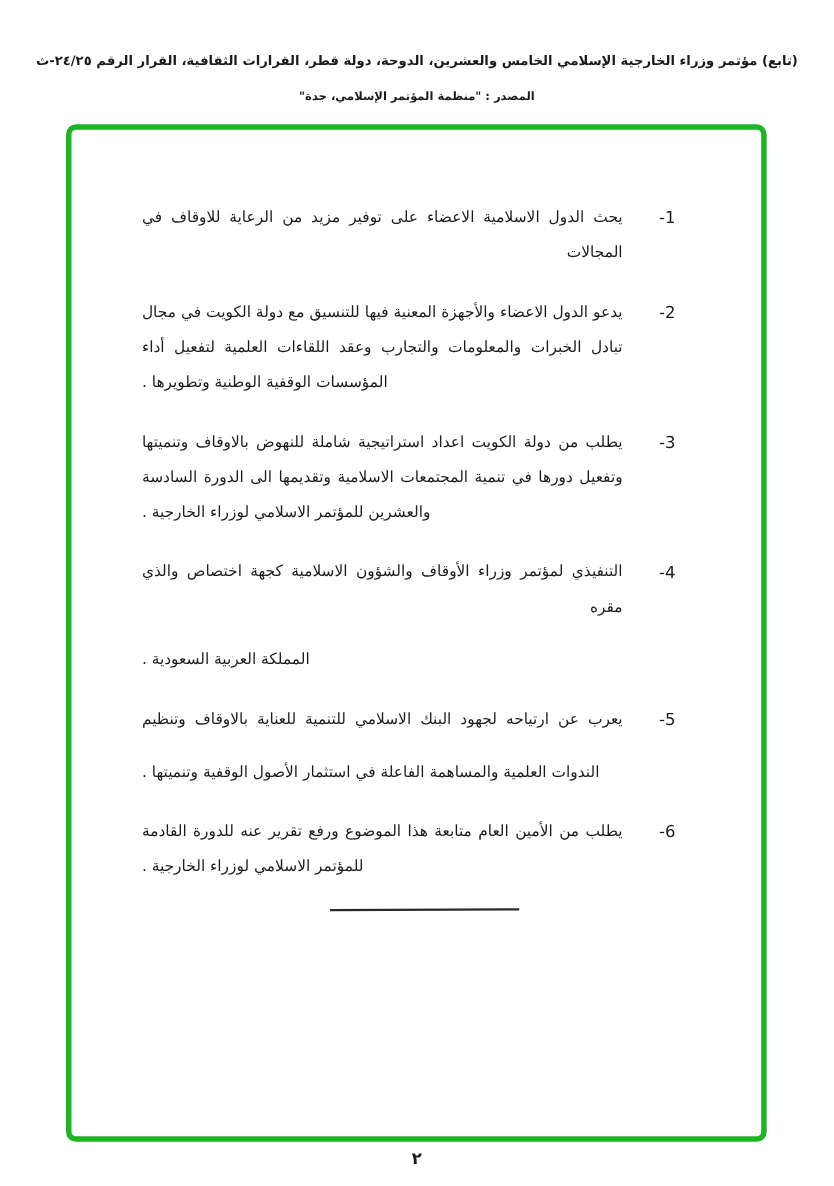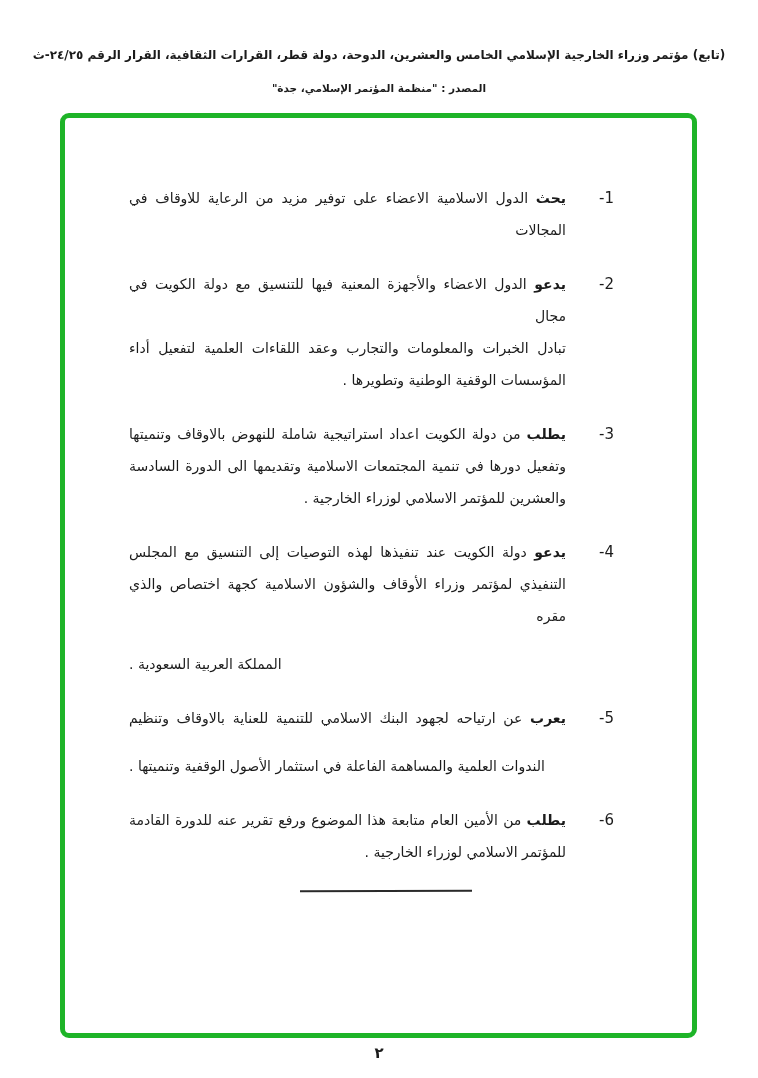--- a/index.html
+++ b/index.html
@@ -72,23 +72,23 @@
   }
   .text {
     flex: 1 1 auto;
     min-width: 0;
   }
   .line { white-space: normal; }
   .line.j {
     text-align: justify;
     text-align-last: justify;
   }
-  .line.c { text-align: right; }
+  .line.c { text-align: left; }
   .line.l { text-align: left; margin-top: 16px; }
-  .lead { font-weight: bold; }
+  .lead { font-weight: normal; }
   
   .separator {
     width: 172px;
     height: 2px;
     background: #2a2a2a;
     margin: 0 142px 0 auto;
     transform: rotate(-0.2deg);
   }
   
   .page-number {
@@ -135,21 +135,20 @@
         <div class="text">
           <div class="line j"><b class="lead">يطلب</b> <span>من دولة الكويت اعداد استراتيجية شاملة للنهوض بالاوقاف وتنميتها</span></div>
           <div class="line j">وتفعيل دورها في تنمية المجتمعات الاسلامية وتقديمها الى الدورة السادسة</div>
           <div class="line c">والعشرين للمؤتمر الاسلامي لوزراء الخارجية .</div>
         </div>
       </div>
 
       <div class="item">
         <div class="marker">-4</div>
         <div class="text">
-          <div class="line j"><b class="lead">يدعو</b> <span>دولة الكويت عند تنفيذها لهذه التوصيات إلى التنسيق مع المجلس</span></div>
           <div class="line j">التنفيذي لمؤتمر وزراء الأوقاف والشؤون الاسلامية كجهة اختصاص والذي مقره</div>
           <div class="line l">المملكة العربية السعودية .</div>
         </div>
       </div>
 
       <div class="item">
         <div class="marker">-5</div>
         <div class="text">
           <div class="line j"><b class="lead">يعرب</b> <span>عن ارتياحه لجهود البنك الاسلامي للتنمية للعناية بالاوقاف وتنظيم</span></div>
           <div class="line l">الندوات العلمية والمساهمة الفاعلة في استثمار الأصول الوقفية وتنميتها .</div>

